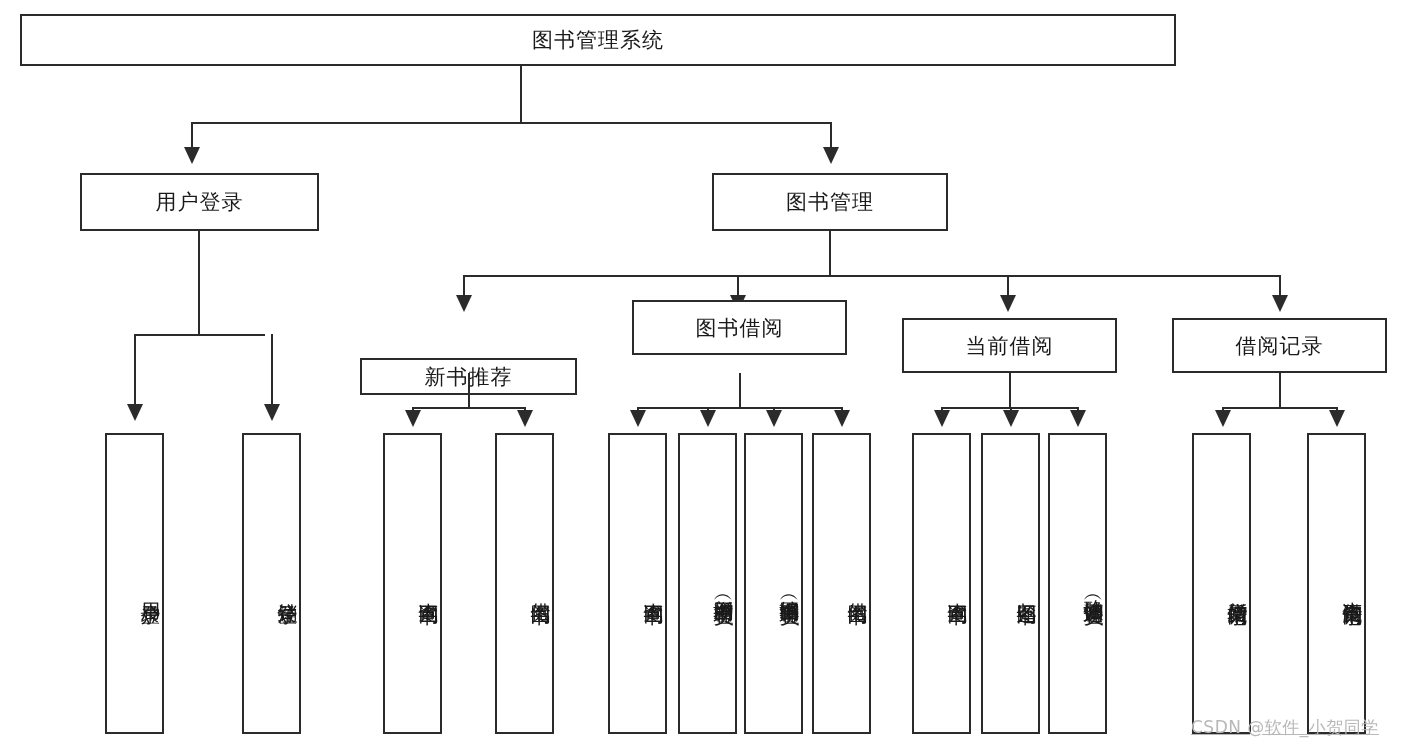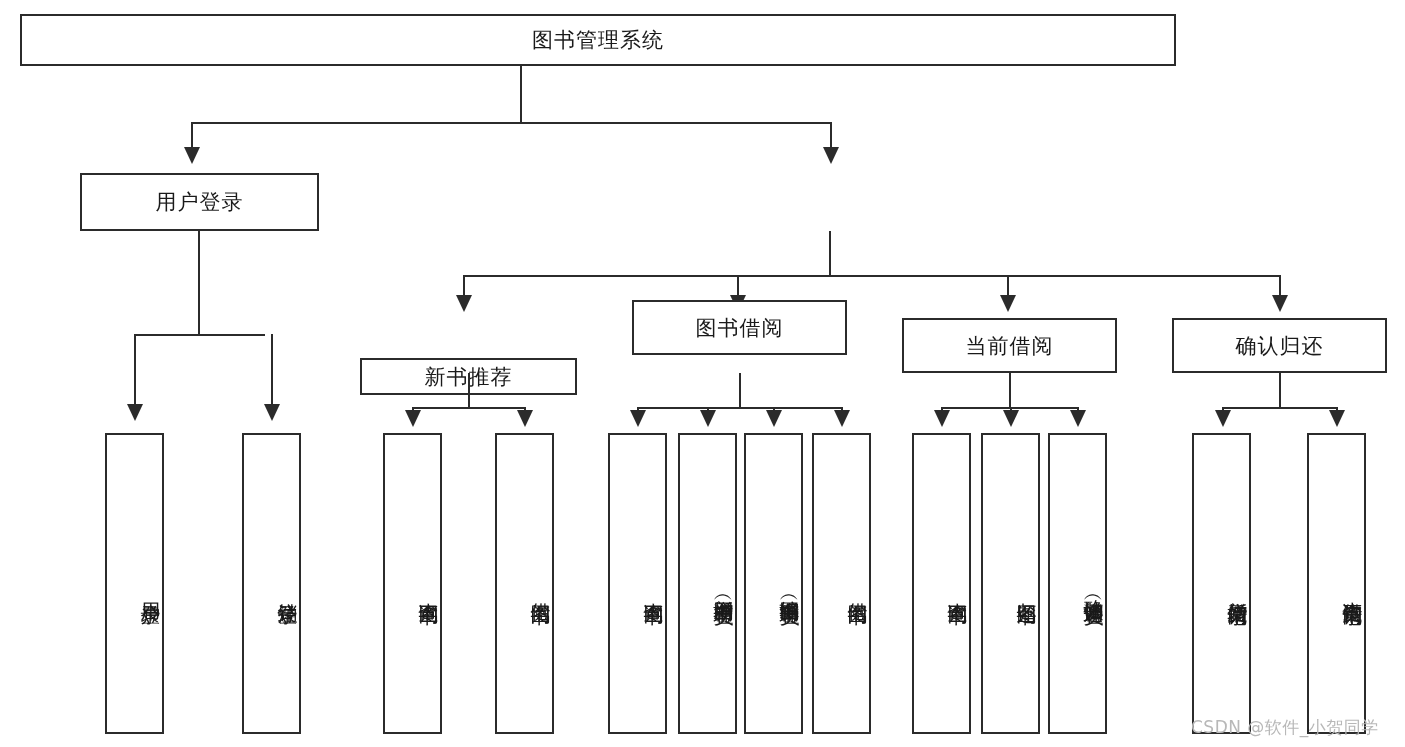--- a/index.html
+++ b/index.html
@@ -86,20 +86,23 @@
 
   <div class="ln hl" style="left:191px; top:122px; width:641px; height:2px;"></div>
 
   <div class="ln vl" style="left:191px; top:122px; width:2px; height:27px;"></div>
   <div class="arrow" style="left:184px; top:147px;"></div>
   <div class="ln vl" style="left:830px; top:122px; width:2px; height:27px;"></div>
   <div class="arrow" style="left:823px; top:147px;"></div>
 
   <div class="node h" style="left:80px; top:173px; width:239px; height:58px;">
     <span class="lbl">用户登录</span>
+  </div>
+  <div class="node h" style="left:712px; top:173px; width:236px; height:58px;">
+    <span class="lbl">图书管理</span>
   </div>
 
   <div class="ln vl" style="left:198px; top:231px; width:2px; height:104px;"></div>
   <div class="ln hl" style="left:134px; top:334px; width:131px; height:2px;"></div>
   <div class="ln vl" style="left:134px; top:334px; width:2px; height:72px;"></div>
   <div class="arrow" style="left:127px; top:404px;"></div>
   <div class="ln vl" style="left:271px; top:334px; width:2px; height:72px;"></div>
   <div class="arrow" style="left:264px; top:404px;"></div>
 
   <div class="ln vl" style="left:829px; top:231px; width:2px; height:45px;"></div>
@@ -116,21 +119,21 @@
   <div class="node h" style="left:360px; top:318px; width:217px; height:37px;margin-top:40px;">
     <span class="lbl">新书推荐</span>
   </div>
   <div class="node h" style="left:632px; top:300px; width:215px; height:55px;">
     <span class="lbl">图书借阅</span>
   </div>
   <div class="node h" style="left:902px; top:318px; width:215px; height:55px;">
     <span class="lbl">当前借阅</span>
   </div>
   <div class="node h" style="left:1172px; top:318px; width:215px; height:55px;">
-    <span class="lbl">确认归还</span>
+    <span class="lbl">借阅记录</span>
   </div>
 
   <div class="ln vl" style="left:468px; top:373px; width:2px; height:36px;"></div>
   <div class="ln hl" style="left:412px; top:407px; width:114px; height:2px;"></div>
   <div class="ln vl" style="left:412px; top:407px; width:2px; height:5px;"></div>
   <div class="arrow" style="left:405px; top:410px;"></div>
   <div class="ln vl" style="left:524px; top:407px; width:2px; height:5px;"></div>
   <div class="arrow" style="left:517px; top:410px;"></div>
 
   <div class="ln vl" style="left:739px; top:373px; width:2px; height:36px;"></div>
@@ -197,15 +200,15 @@
     <span class="lbl">确认归还（管理员）</span>
   </div>
 
   <div class="node v" style="left:1192px; top:433px; width:59px; height:301px;">
     <span class="lbl">新增借阅记录</span>
   </div>
   <div class="node v" style="left:1307px; top:433px; width:59px; height:301px;">
     <span class="lbl">查询借阅记录</span>
   </div>
 
-  <div class="watermark" style="left:1191px; top:716px;">CSDN @软件_小贺同学</div>
+  <div class="watermark" style="left:1191px; top:716px;text-decoration:underline;">CSDN @软件_小贺同学</div>
 
 </div>
 
 </body></html>

